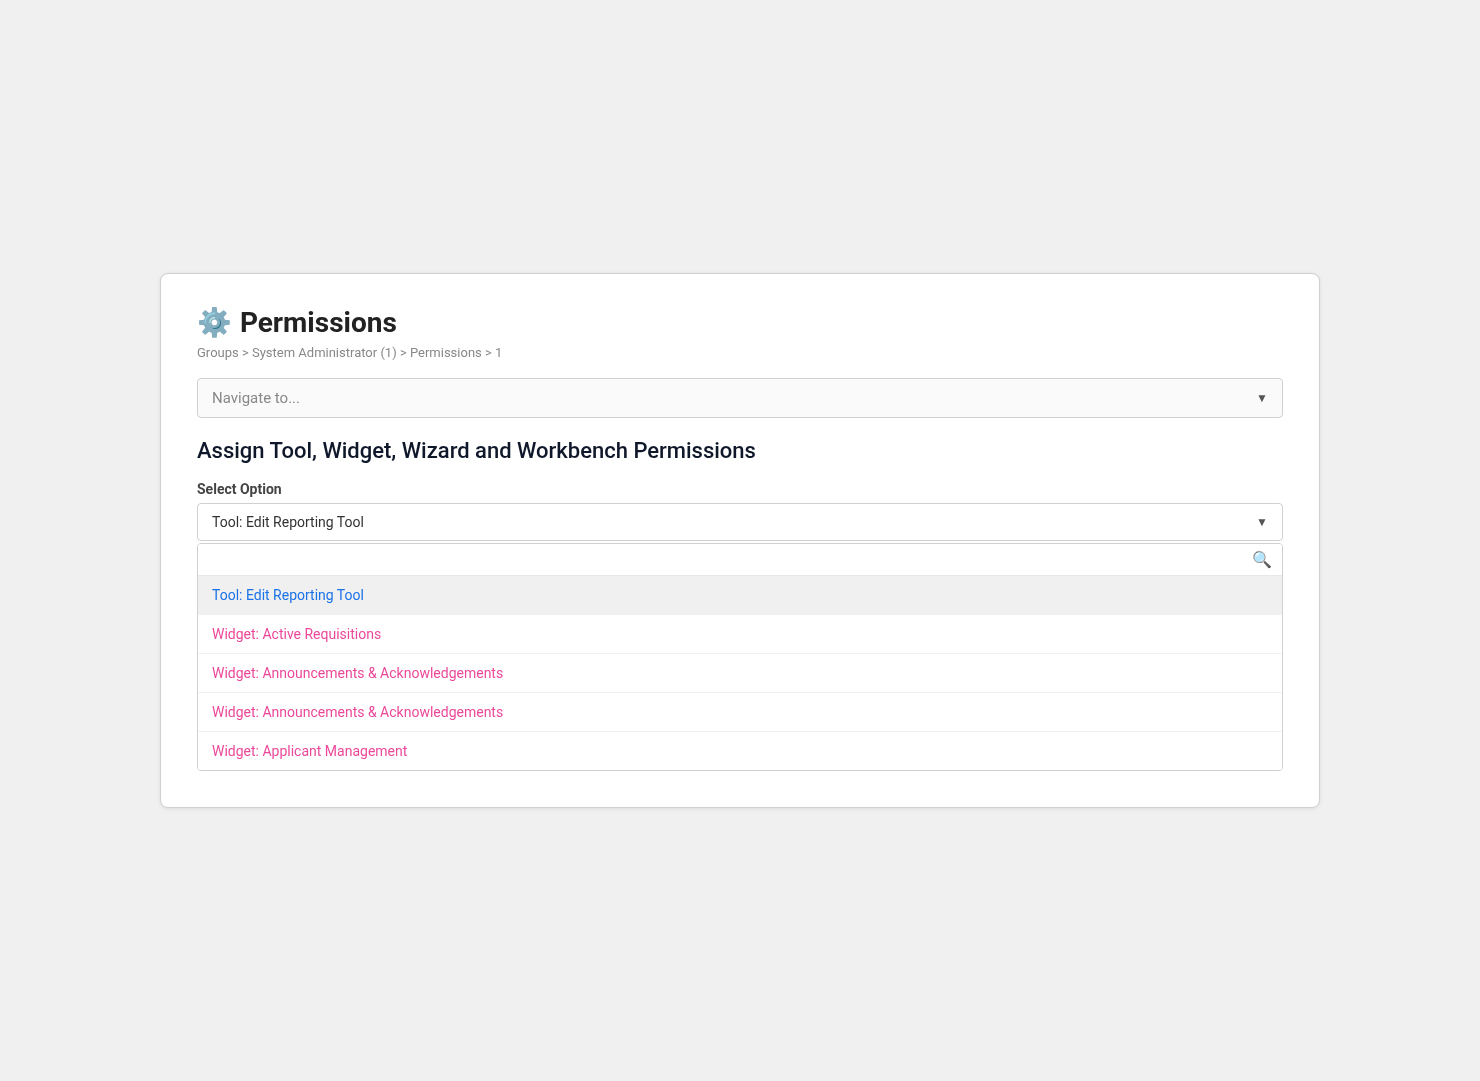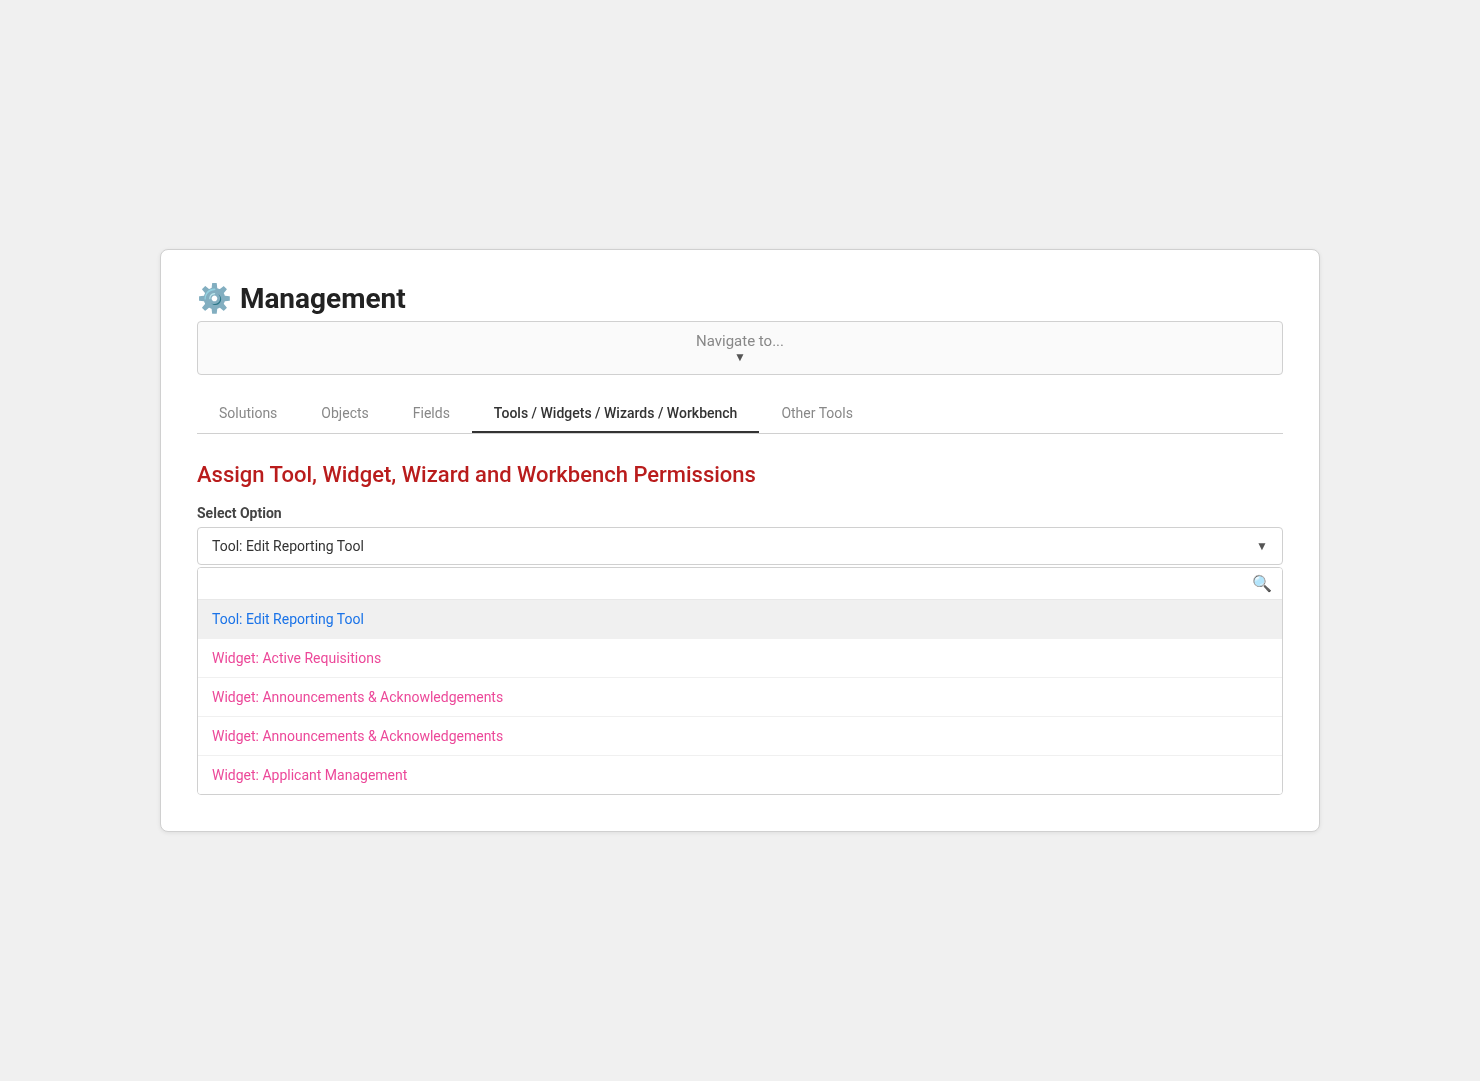--- a/index.html
+++ b/index.html
@@ -44,21 +44,20 @@
     .navigate-dropdown {
       display: flex;
       align-items: center;
       justify-content: space-between;
       border: 1px solid #d0d0d0;
       border-radius: 4px;
       padding: 10px 14px;
       cursor: pointer;
       margin-bottom: 20px;
       background: #fafafa;
-      flex-direction: column;
     }
     .navigate-dropdown-label {
       color: #888;
       font-size: 15px;
     }
     .dropdown-arrow {
       color: #555;
       font-size: 12px;
     }
     .tabs {
@@ -76,21 +75,21 @@
       white-space: nowrap;
     }
     .tab.active {
       color: #333;
       border-bottom: 2px solid #333;
       font-weight: 500;
     }
     .section-title {
       font-size: 22px;
       font-weight: 500;
-      color: #b91c1c;
+      color: #0f172a;
       margin-bottom: 18px;
     }
     .select-option-label {
       font-size: 14px;
       color: #444;
       margin-bottom: 6px;
       font-weight: 700;
     }
     .select-dropdown {
       display: flex;
@@ -142,36 +141,30 @@
       color: #1a73e8;
     }
   </style>
 </head>
 <body>
 
 <div class="card">
 
   <div class="page-title-row">
     <span class="gear-icon">⚙️</span>
-    <h1 class="page-title">Management</h1>
+    <h1 class="page-title">Permissions</h1>
   </div>
 
+  <div class="breadcrumb">Groups &gt; System Administrator (1) &gt; Permissions &gt; 1</div>
 
   <div class="navigate-dropdown">
     <span class="navigate-dropdown-label">Navigate to...</span>
     <span class="dropdown-arrow">▼</span>
   </div>
 
-  <div class="tabs">
-    <div class="tab">Solutions</div>
-    <div class="tab">Objects</div>
-    <div class="tab">Fields</div>
-    <div class="tab active">Tools / Widgets / Wizards / Workbench</div>
-    <div class="tab">Other Tools</div>
-  </div>
 
   <div>
     <h2 class="section-title">Assign Tool, Widget, Wizard and Workbench Permissions</h2>
 
     <div class="select-option-label">Select Option</div>
 
     <div class="select-dropdown">
       <span class="select-dropdown-value">Tool: Edit Reporting Tool</span>
       <span class="dropdown-arrow">▼</span>
     </div>

